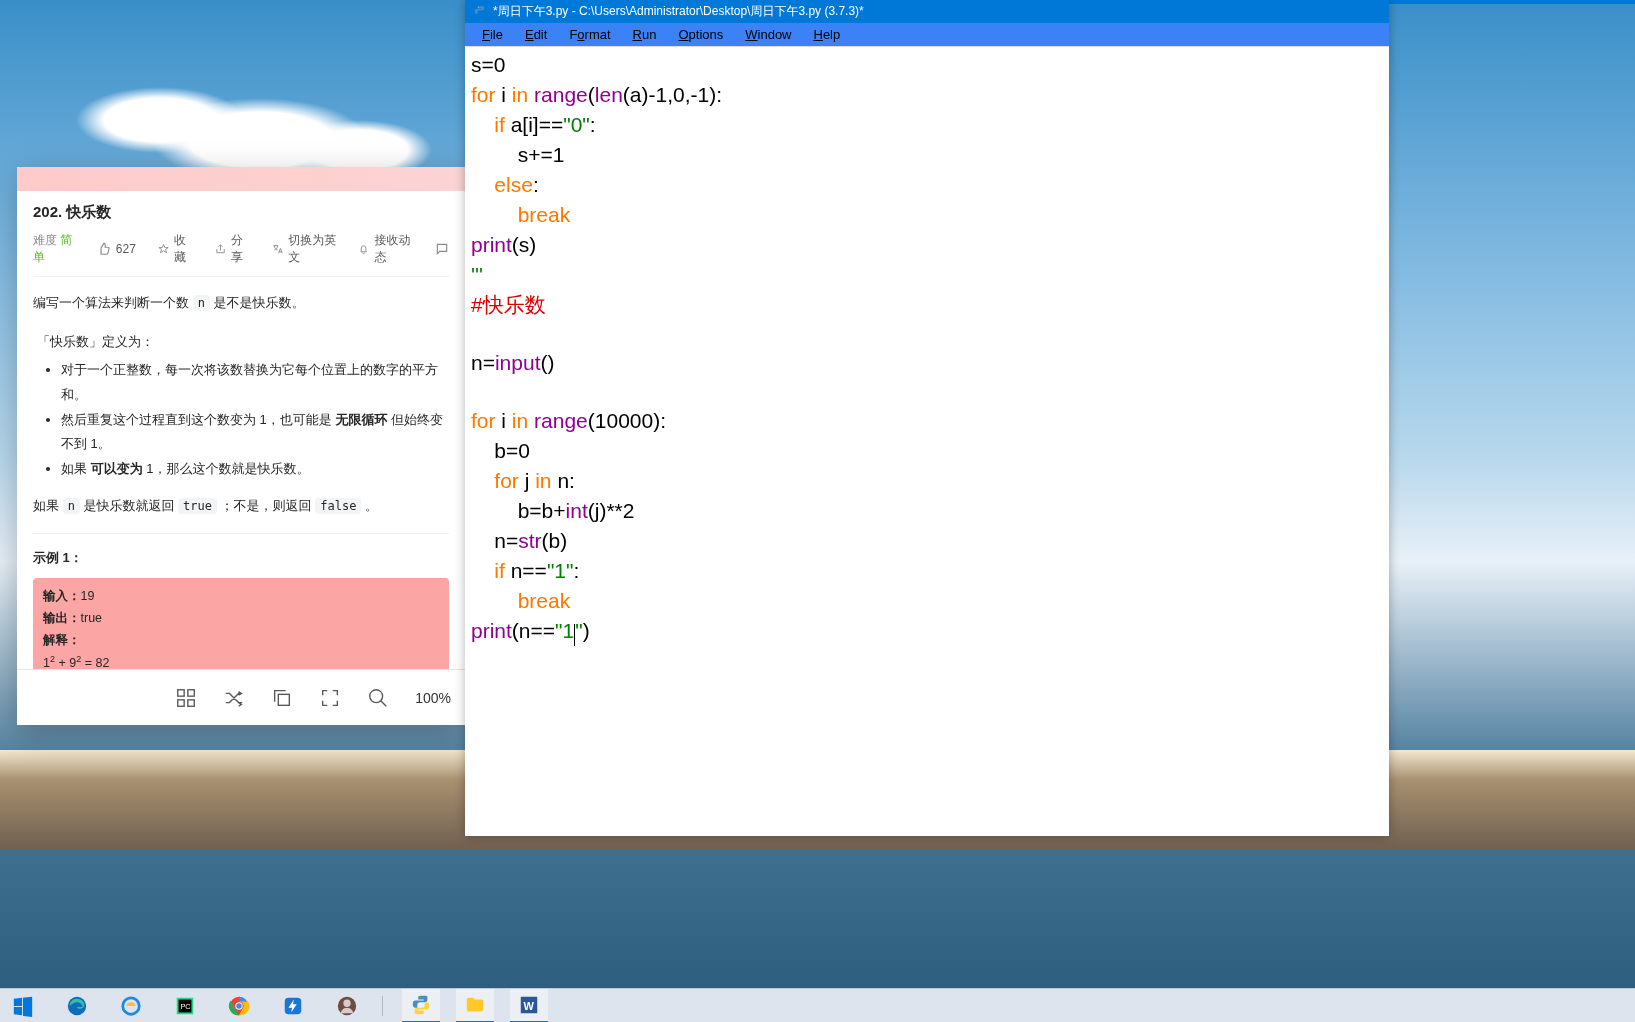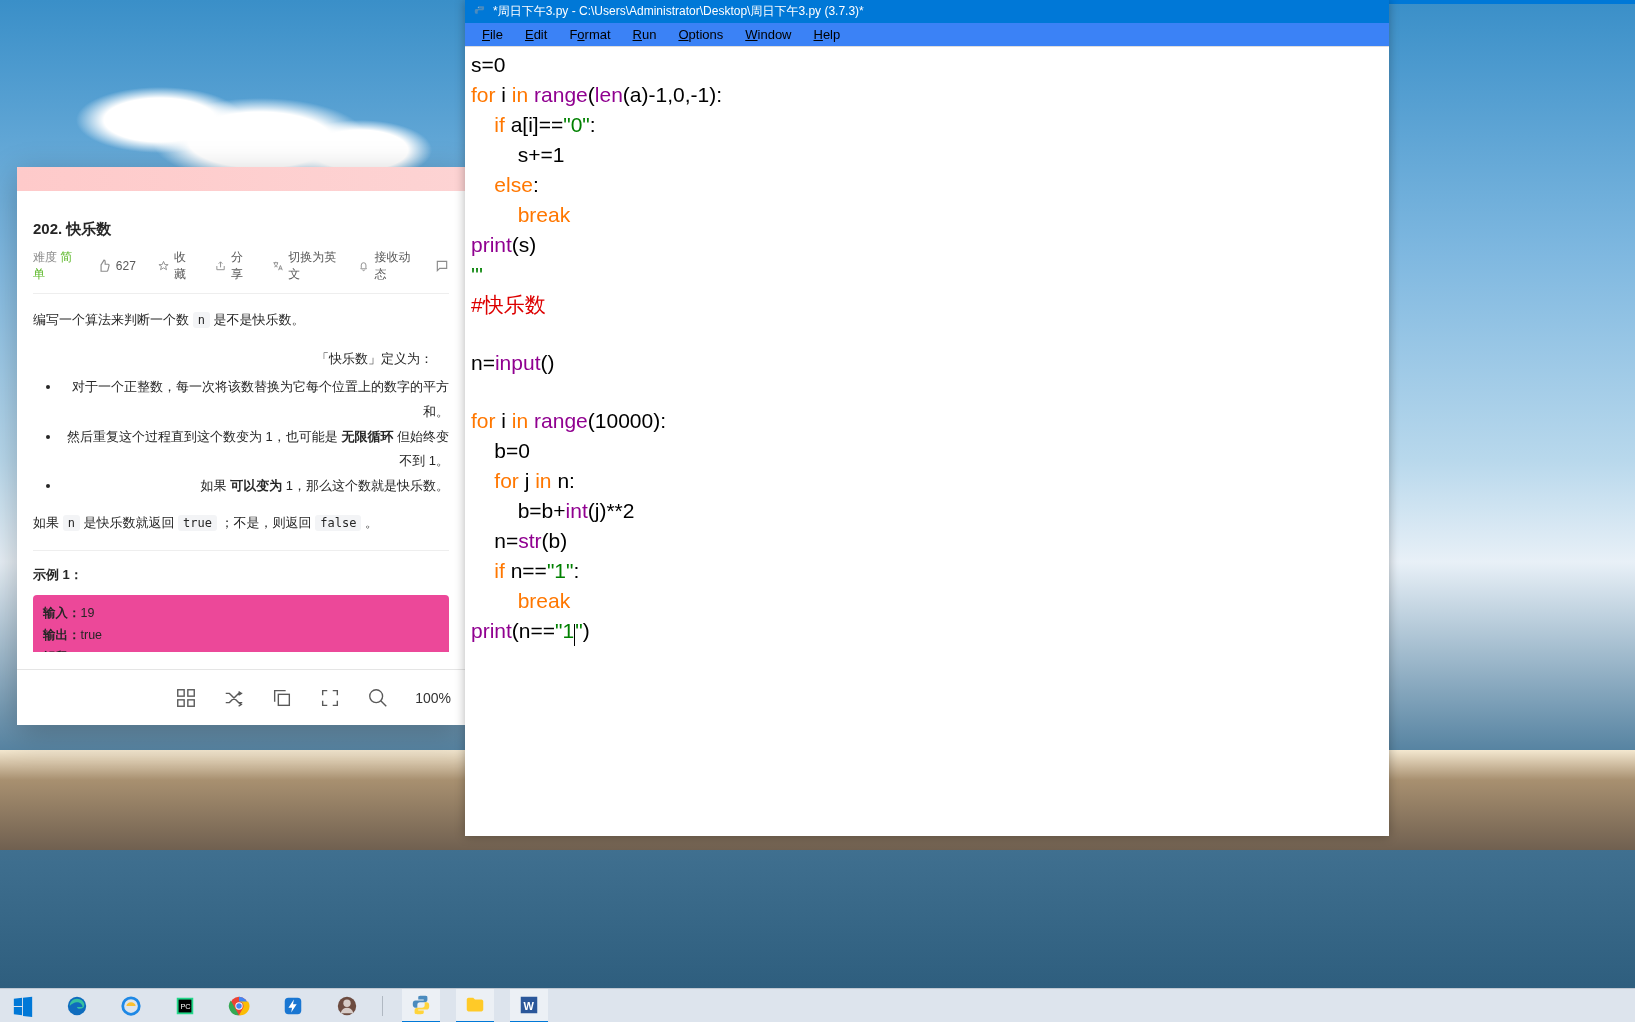--- a/index.html
+++ b/index.html
@@ -7,39 +7,39 @@
   background:linear-gradient(to bottom,#3a8fc8 0%,#7fb8e0 25%,#b8d8ec 45%,#e8f0f7 55%,#4a7a9a 75%,#2a5a7a 100%); }
 .cloud { position:absolute; top:60px; left:60px; width:400px; height:150px;
   background:radial-gradient(ellipse 180px 70px at 200px 80px,#fff 40%,transparent 60%),
              radial-gradient(ellipse 140px 55px at 100px 60px,#fff 40%,transparent 60%),
              radial-gradient(ellipse 120px 50px at 300px 90px,#fff 40%,transparent 60%); }
 .horizon { position:absolute; top:750px; left:0; right:0; height:100px;
   background:linear-gradient(to bottom,#f4e8d0 0%,#a89070 30%,#706050 100%); }
 
 
 .lc-win { position:absolute; left:17px; top:167px; width:448px; height:558px;
-  background:#fff; box-shadow:0 8px 30px rgba(0,0,0,.25); display:flex; flex-direction:column;gap:17px; }
+  background:#fff; box-shadow:0 8px 30px rgba(0,0,0,.25); display:flex; flex-direction:column; }
 .lc-title-bar { height:24px; background:linear-gradient(to right,#fecaca,#fdd3d3); }
 .lc-content { flex:1; padding:12px 16px 0; overflow:hidden; font-size:13px; color:#262626; }
 .q-title { font-size:15px; font-weight:600; margin-bottom:10px; }
 .meta-row { display:flex; align-items:center; gap:22px; font-size:12px; color:#595959;
   border-bottom:1px solid #eee; padding-bottom:10px; margin-bottom:14px; }
 .meta-row .diff-label { color:#8c8c8c;margin-top:36px; }
 .meta-row .diff-val { color:#5ab726; }
 .meta-row .mi { cursor:pointer; display:inline-flex; align-items:center; gap:5px; }
 .meta-row svg { width:14px; height:14px; stroke:#8c8c8c; fill:none; stroke-width:2; }
 .desc { font-size:13px; line-height:1.9; }
 .code-i { font-family:ui-monospace,SFMono-Regular,Menlo,monospace; background:#f3f4f6;
   padding:1px 5px; border-radius:3px; font-size:12px; }
-.def-h { margin:14px 16px 4px;text-align:right; }
-.bullets { margin:4px 0 12px 28px;text-align:right; }
+.def-h { margin:14px 4px 4px; }
+.bullets { margin:4px 0 12px 28px; }
 .bullets li { line-height:1.9; font-size:13px; }
 .strong { font-weight:700; }
 .ex-h { font-weight:700; margin:14px 0 8px; padding-top:12px; border-top:1px solid #eee; }
-.ex-box { background:#ec4899; border-radius:4px; padding:8px 10px; font-family:ui-monospace,Menlo,monospace;
+.ex-box { background:#fca5a5; border-radius:4px; padding:8px 10px; font-family:ui-monospace,Menlo,monospace;
   font-size:12.5px; line-height:1.75; color:#262626; }
 .ex-box .lab { font-weight:700; }
 sup { font-size:0.72em; }
 .lc-foot { height:56px; border-top:1px solid #e5e5e5; display:flex; align-items:center;
   justify-content:flex-end; gap:26px; padding:0 14px; }
 .lc-foot svg { width:22px; height:22px; stroke:#595959; fill:none; stroke-width:1.5; cursor:pointer; }
 .zoom { font-size:14px; color:#333; }
 
 
 .idle-win { position:absolute; left:465px; top:0; width:924px; height:836px;

